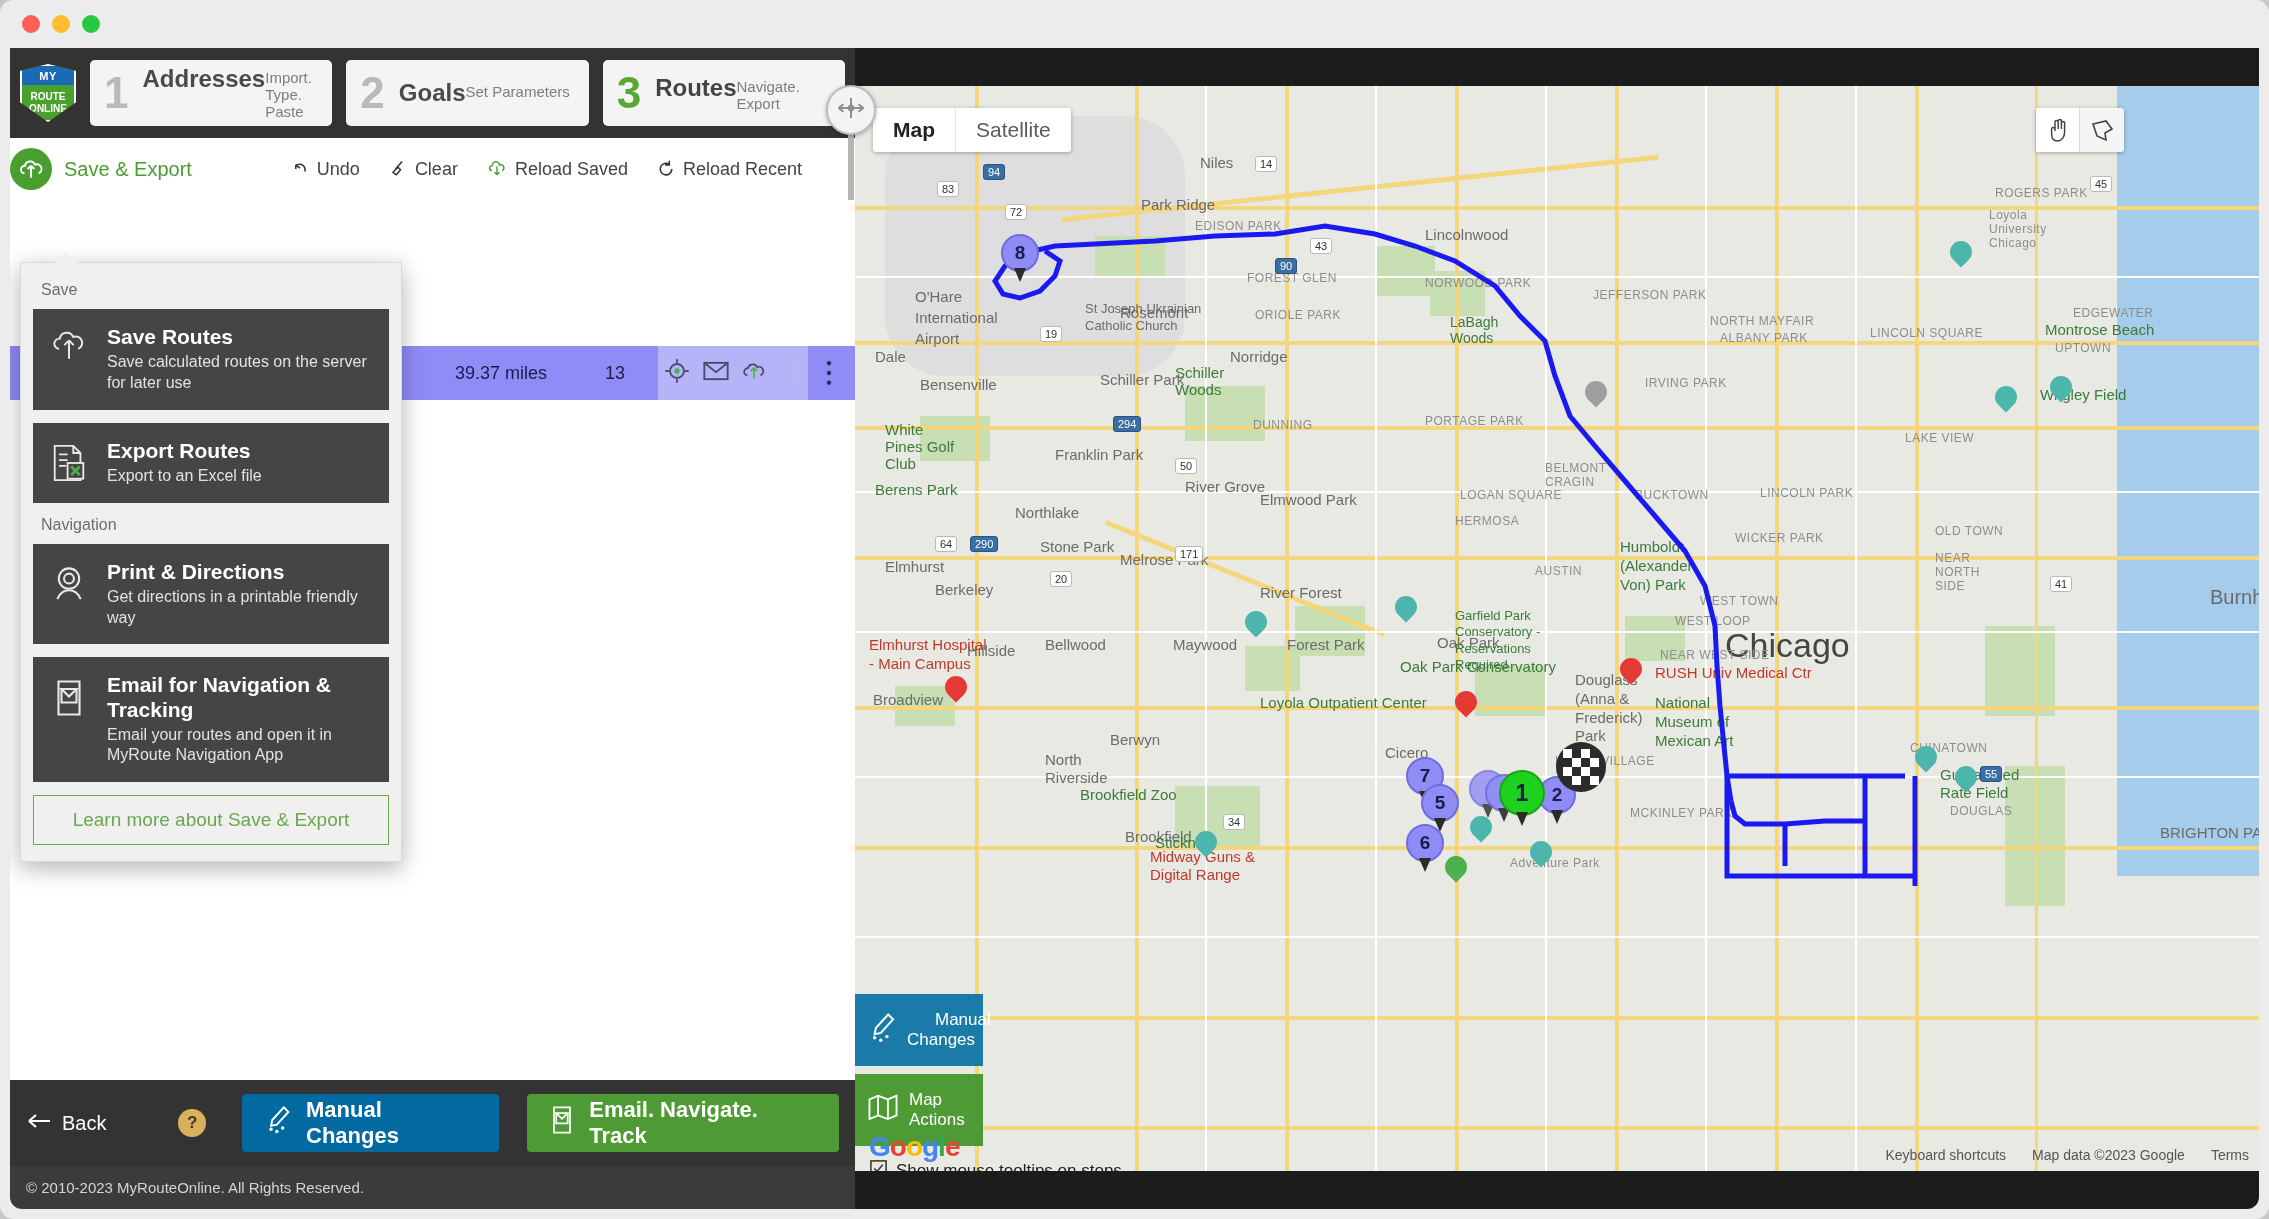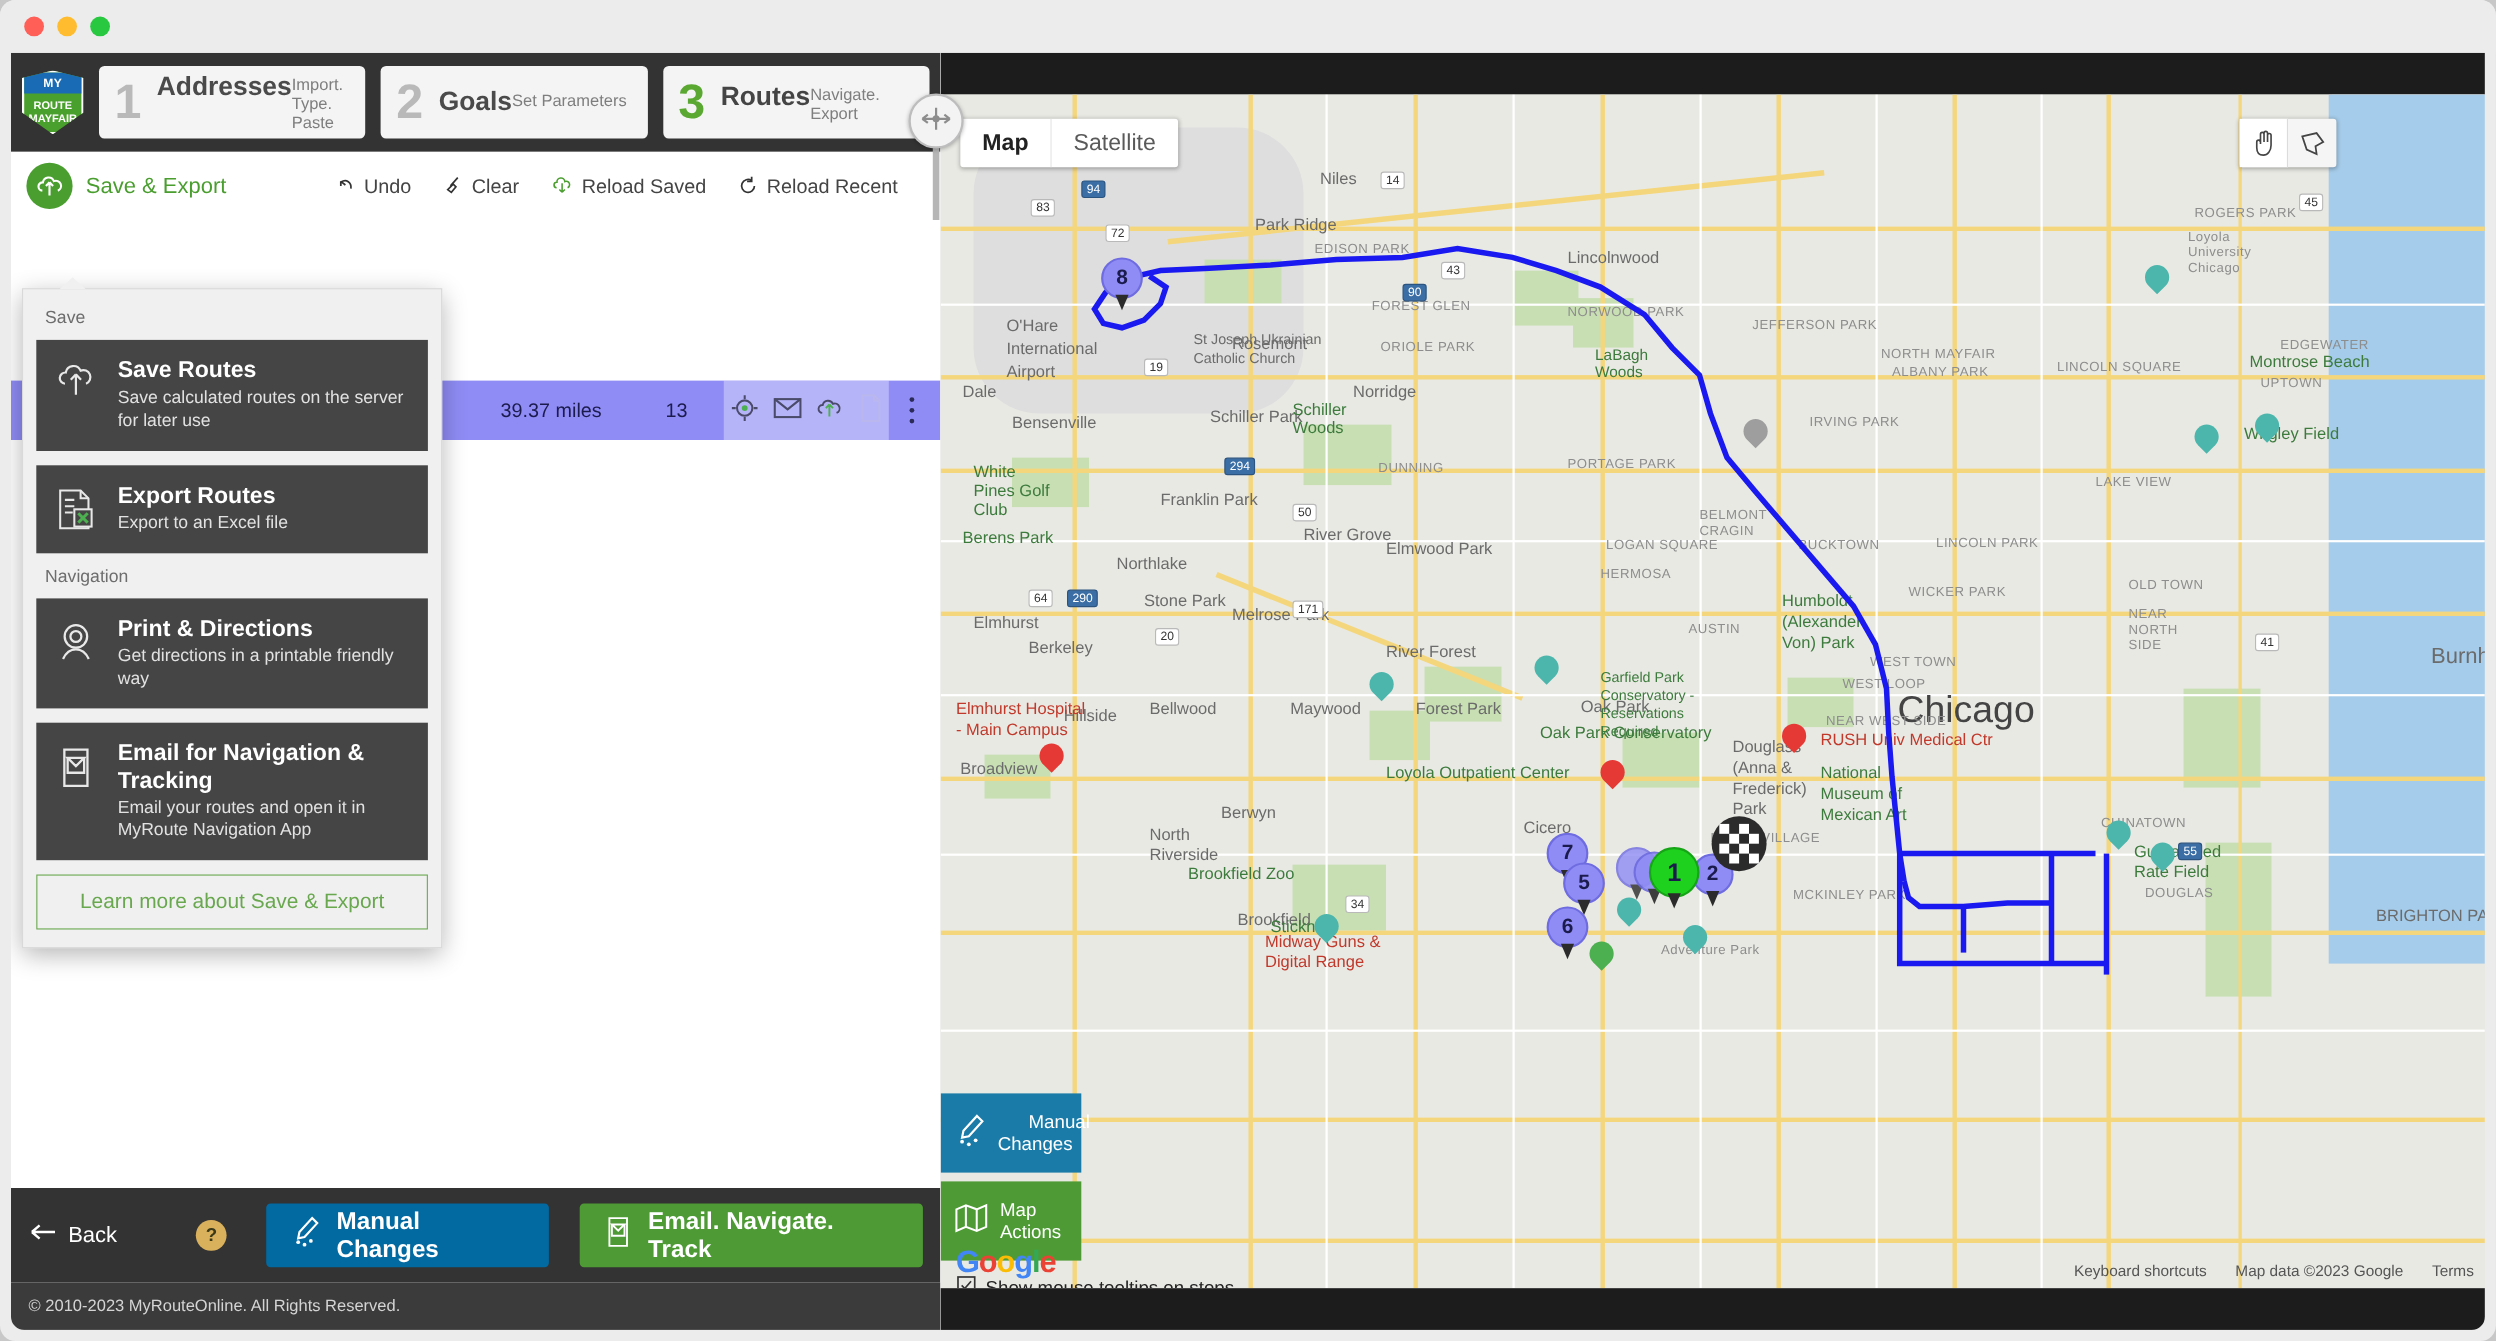--- a/index.html
+++ b/index.html
@@ -74,21 +74,21 @@
   .step-title { font-size: 24px; font-weight: bold; color: #4a4a4a; line-height: 1.1; }
   .step.active .step-title { color: #444; }
   .step-sub { font-size: 15px; color: #7e7e7e; margin-top: 3px; }
 
   
   #toolbar {
     position: absolute; left: 0; top: 90px; width: 845px; height: 62px;
     background: #ffffff;
     display: flex; align-items: center;
   }
-  #save-export-group { display: flex; align-items: center; gap: 12px; padding-left: 14px; cursor: pointer;}
+  #save-export-group { display: flex; align-items: center; gap: 12px; cursor: pointer;}
   .circle-icon {
     width: 42px; height: 42px; border-radius: 50%; background: #4a9e2f;
     display: flex; align-items: center; justify-content: center;
   }
   #save-export-label { font-size: 20px; color: #4a9e2f; font-weight: normal; }
   #toolbar-actions { display: flex; align-items: center; gap: 28px; margin-left: 98px; }
   .tb-action { display: flex; align-items: center; gap: 7px; cursor: pointer; color: #444; font-size: 18px; }
   .tb-action svg { display:block; }
 
   
@@ -281,21 +281,21 @@
   </div>
 
   <div id="leftpanel">
 
     <div id="stepbar">
       <div id="logo">
         <div class="shield">
           <div class="shield-top">MY</div>
           <div class="shield-bot">
             <div>ROUTE</div>
-            <div>MAYFAIR</div>
+            <div>ONLINE</div>
           </div>
         </div>
       </div>
 
       <div class="step">
         <div class="step-num">1</div>
         <div class="step-txt">
           <div class="step-title">Addresses</div>
           <div class="step-sub">Import. Type. Paste</div>
         </div>

